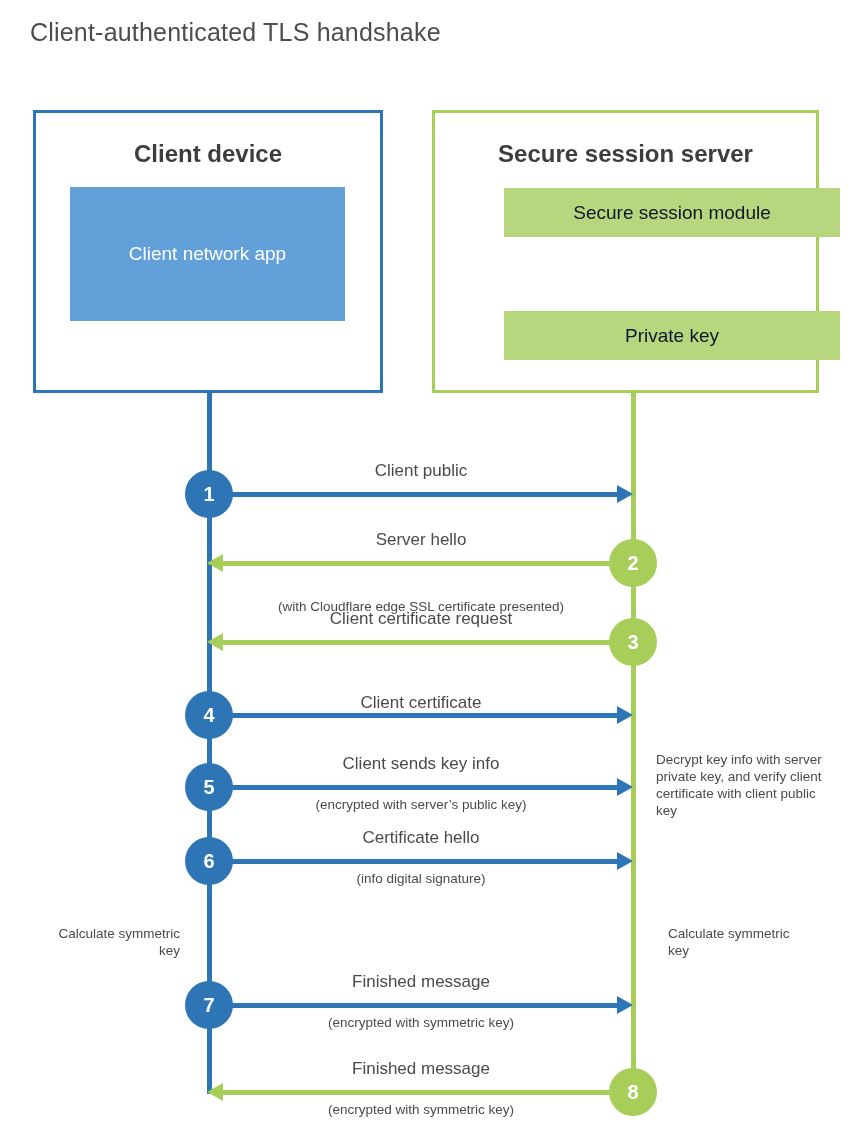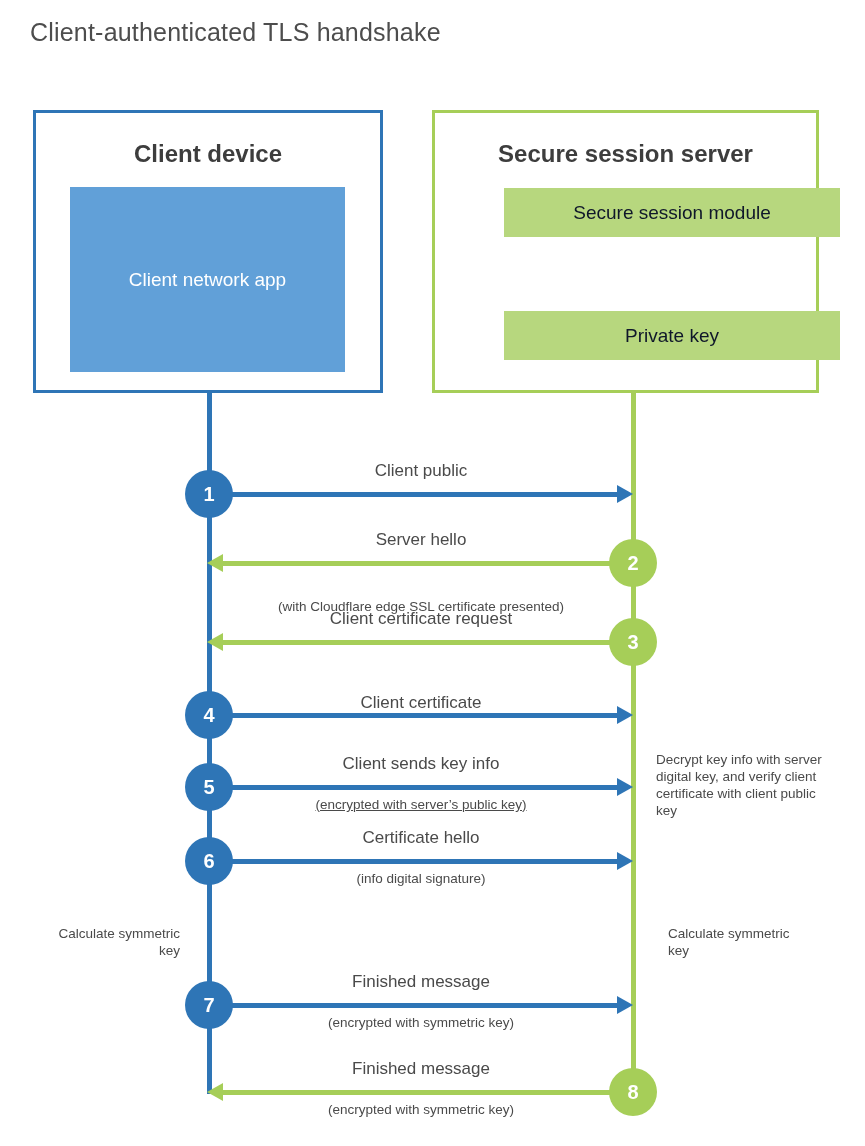--- a/index.html
+++ b/index.html
@@ -46,21 +46,21 @@
     text-align: center;
     font-size: 24px;
     font-weight: bold;
     color: #3d3d3d;
   }
   .client-app {
     position: absolute;
     left: 34px;
     top: 74px;
     width: 275px;
-    height: 185px;
+    height: 134px;
     background: var(--blue-fill);
     color: #ffffff;
     font-size: 19px;
     display: flex;
     align-items: center;
     justify-content: center;
     text-align: center;
     line-height: 26px;
     padding: 0 24px;
     box-sizing: border-box;
@@ -185,35 +185,35 @@
       <div class="arrow-head green" style="left: 207px; top: 633px;"></div>
       <div class="msg-label" style="top: 609px;">Client certificate request</div>
       <div class="step-circle blue" style="left: 185px; top: 691px;">4</div>
       <div class="arrow-line blue" style="left: 209px; top: 713px; width: 408px;"></div>
       <div class="arrow-head blue" style="left: 617px; top: 706px;"></div>
       <div class="msg-label" style="top: 682px; margin-top: 11px;">Client certificate</div>
       <div class="step-circle blue" style="left: 185px; top: 763px;">5</div>
       <div class="arrow-line blue" style="left: 209px; top: 785px; width: 408px;"></div>
       <div class="arrow-head blue" style="left: 617px; top: 778px;"></div>
       <div class="msg-label" style="top: 754px;">Client sends key info</div>
-      <div class="msg-sub" style="top: 797px; text-decoration: underline;">(encrypted with server’s public key)</div>
+      <div class="msg-sub" style="top: 797px;">(encrypted with server’s public key)</div>
       <div class="step-circle blue" style="left: 185px; top: 837px;">6</div>
       <div class="arrow-line blue" style="left: 209px; top: 859px; width: 408px;"></div>
       <div class="arrow-head blue" style="left: 617px; top: 852px;"></div>
       <div class="msg-label" style="top: 828px;">Certificate hello</div>
       <div class="msg-sub" style="top: 871px;">(info digital signature)</div>
       <div class="step-circle blue" style="left: 185px; top: 981px;">7</div>
       <div class="arrow-line blue" style="left: 209px; top: 1003px; width: 408px;"></div>
       <div class="arrow-head blue" style="left: 617px; top: 996px;"></div>
       <div class="msg-label" style="top: 972px;">Finished message</div>
       <div class="msg-sub" style="top: 1015px;">(encrypted with symmetric key)</div>
       <div class="step-circle green" style="left: 609px; top: 1068px;">8</div>
       <div class="arrow-line green" style="left: 223px; top: 1090px; width: 410px;"></div>
       <div class="arrow-head green" style="left: 207px; top: 1083px;"></div>
       <div class="msg-label" style="top: 1059px;">Finished message</div>
       <div class="msg-sub" style="top: 1102px;">(encrypted with symmetric key)</div>
     </div>
 
-  <div class="side-note note-decrypt">Decrypt key info with server digital key, and verify client certificate with client public key</div>
+  <div class="side-note note-decrypt">Decrypt key info with server private key, and verify client certificate with client public key</div>
   <div class="side-note note-calc-left">Calculate symmetric key</div>
   <div class="side-note note-calc-right">Calculate symmetric key</div>
 
 </div>
 
 </body></html>

